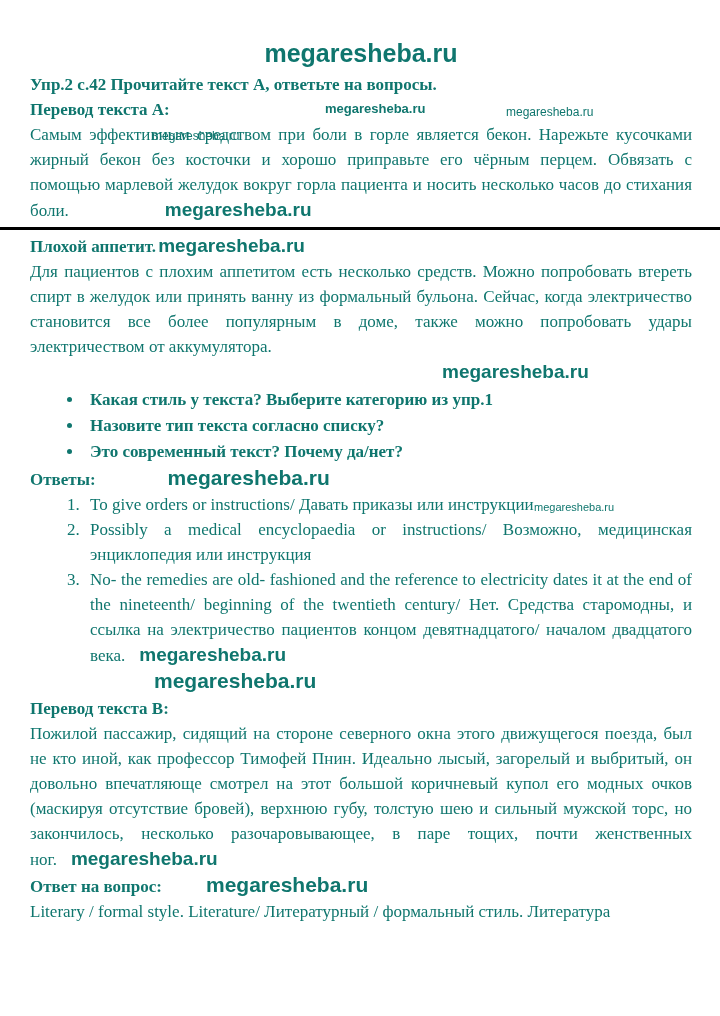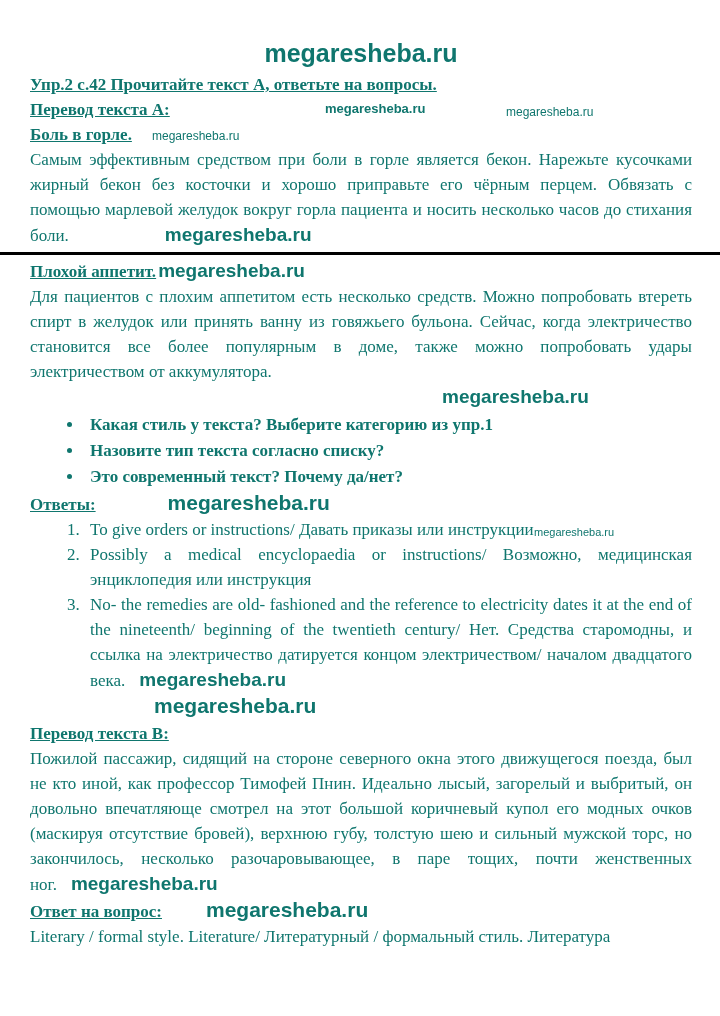--- a/index.html
+++ b/index.html
@@ -8,21 +8,21 @@
     width:720px;height:1016px;
     box-sizing:border-box;
     padding:2px 28px 0 30px;
     background:#fff;color:#0f766e;
     font-family:"Liberation Serif","DejaVu Serif",serif;
     font-size:17px;line-height:25px;
     overflow:hidden;
     margin-top:36px;
   }
   p{margin:0;}
-  .bold{font-weight:700;text-decoration:underline;}
+  .bold{font-weight:700;}
   .just{text-align:justify;}
   .para{text-align:justify;}
   .line{line-height:25px;}
 
   .site-title{
     font-family:"Liberation Sans","DejaVu Sans",sans-serif;
     font-weight:700;font-size:25px;line-height:30px;
     text-align:center;margin-bottom:4px;
   }
   .footer-title{
@@ -94,44 +94,43 @@
   <span class="wm-abs wm-abs-1">megaresheba.ru</span>
   <span class="wm-abs wm-abs-2">megaresheba.ru</span>
   <span class="wm-abs wm-abs-3">megaresheba.ru</span>
 
   <section>
 
     <div class="line bold just">Упр.2 с.42  Прочитайте текст А, ответьте на вопросы.</div>
 
     <div class="line bold">Перевод текста А:</div>
 
-    <div class="line bold">Боль в горле.</div>
 
     <p class="para"><span>Самым эффективным средством при боли в горле является бекон. Нарежьте кусочками жирный бекон без косточки и хорошо приправьте его чёрным перцем. Обвязать с помощью марлевой желудок вокруг горла пациента и носить несколько часов до стихания боли.</span><span class="wm wm-19 ml-xl">megaresheba.ru</span></p>
 
     <hr class="divider">
 
     <div class="line"><span class="bold">Плохой аппетит.</span><span class="wm wm-19 ml-xs">megaresheba.ru</span></div>
 
-    <p class="para"><span>Для пациентов с плохим аппетитом есть несколько средств. Можно попробовать втереть спирт в желудок или принять ванну из говяжьего бульона. Сейчас, когда электричество становится все более популярным в доме, также можно попробовать удары электричеством от аккумулятора.</span></p>
+    <p class="para"><span>Для пациентов с плохим аппетитом есть несколько средств. Можно попробовать втереть спирт в желудок или принять ванну из формальный бульона. Сейчас, когда электричество становится все более популярным в доме, также можно попробовать удары электричеством от аккумулятора.</span></p>
 
     <div class="wm-row-1"><span class="wm wm-19">megaresheba.ru</span></div>
 
     <ul class="questions">
       <li><span>Какая стиль у текста? Выберите категорию из упр.1</span></li>
       <li><span>Назовите тип текста согласно списку?</span></li>
       <li><span>Это современный текст? Почему да/нет?</span></li>
     </ul>
 
     <div class="line"><span class="bold">Ответы:</span><span class="wm wm-21 ml-answers">megaresheba.ru</span></div>
 
     <ol class="answers">
       <li><span>To give orders or instructions/ Давать приказы или инструкции</span><span class="wm-tiny">megaresheba.ru</span></li>
       <li><span>Possibly a medical encyclopaedia or instructions/ Возможно, медицинская энциклопедия или инструкция</span></li>
-      <li><span>No- the remedies are old- fashioned and the reference to electricity dates it at the end of the nineteenth/ beginning of the twentieth century/ Нет. Средства старомодны, и ссылка на электричество датируется концом электричеством/ началом двадцатого века.</span><span class="wm wm-19 ml-sm">megaresheba.ru</span></li>
+      <li><span>No- the remedies are old- fashioned and the reference to electricity dates it at the end of the nineteenth/ beginning of the twentieth century/ Нет. Средства старомодны, и ссылка на электричество пациентов концом девятнадцатого/ началом двадцатого века.</span><span class="wm wm-19 ml-sm">megaresheba.ru</span></li>
     </ol>
 
     <div class="wm-row-2"><span class="wm wm-21">megaresheba.ru</span></div>
 
   </section>
 
   <section>
 
 
     <div class="line bold">Перевод текста В:</div>

